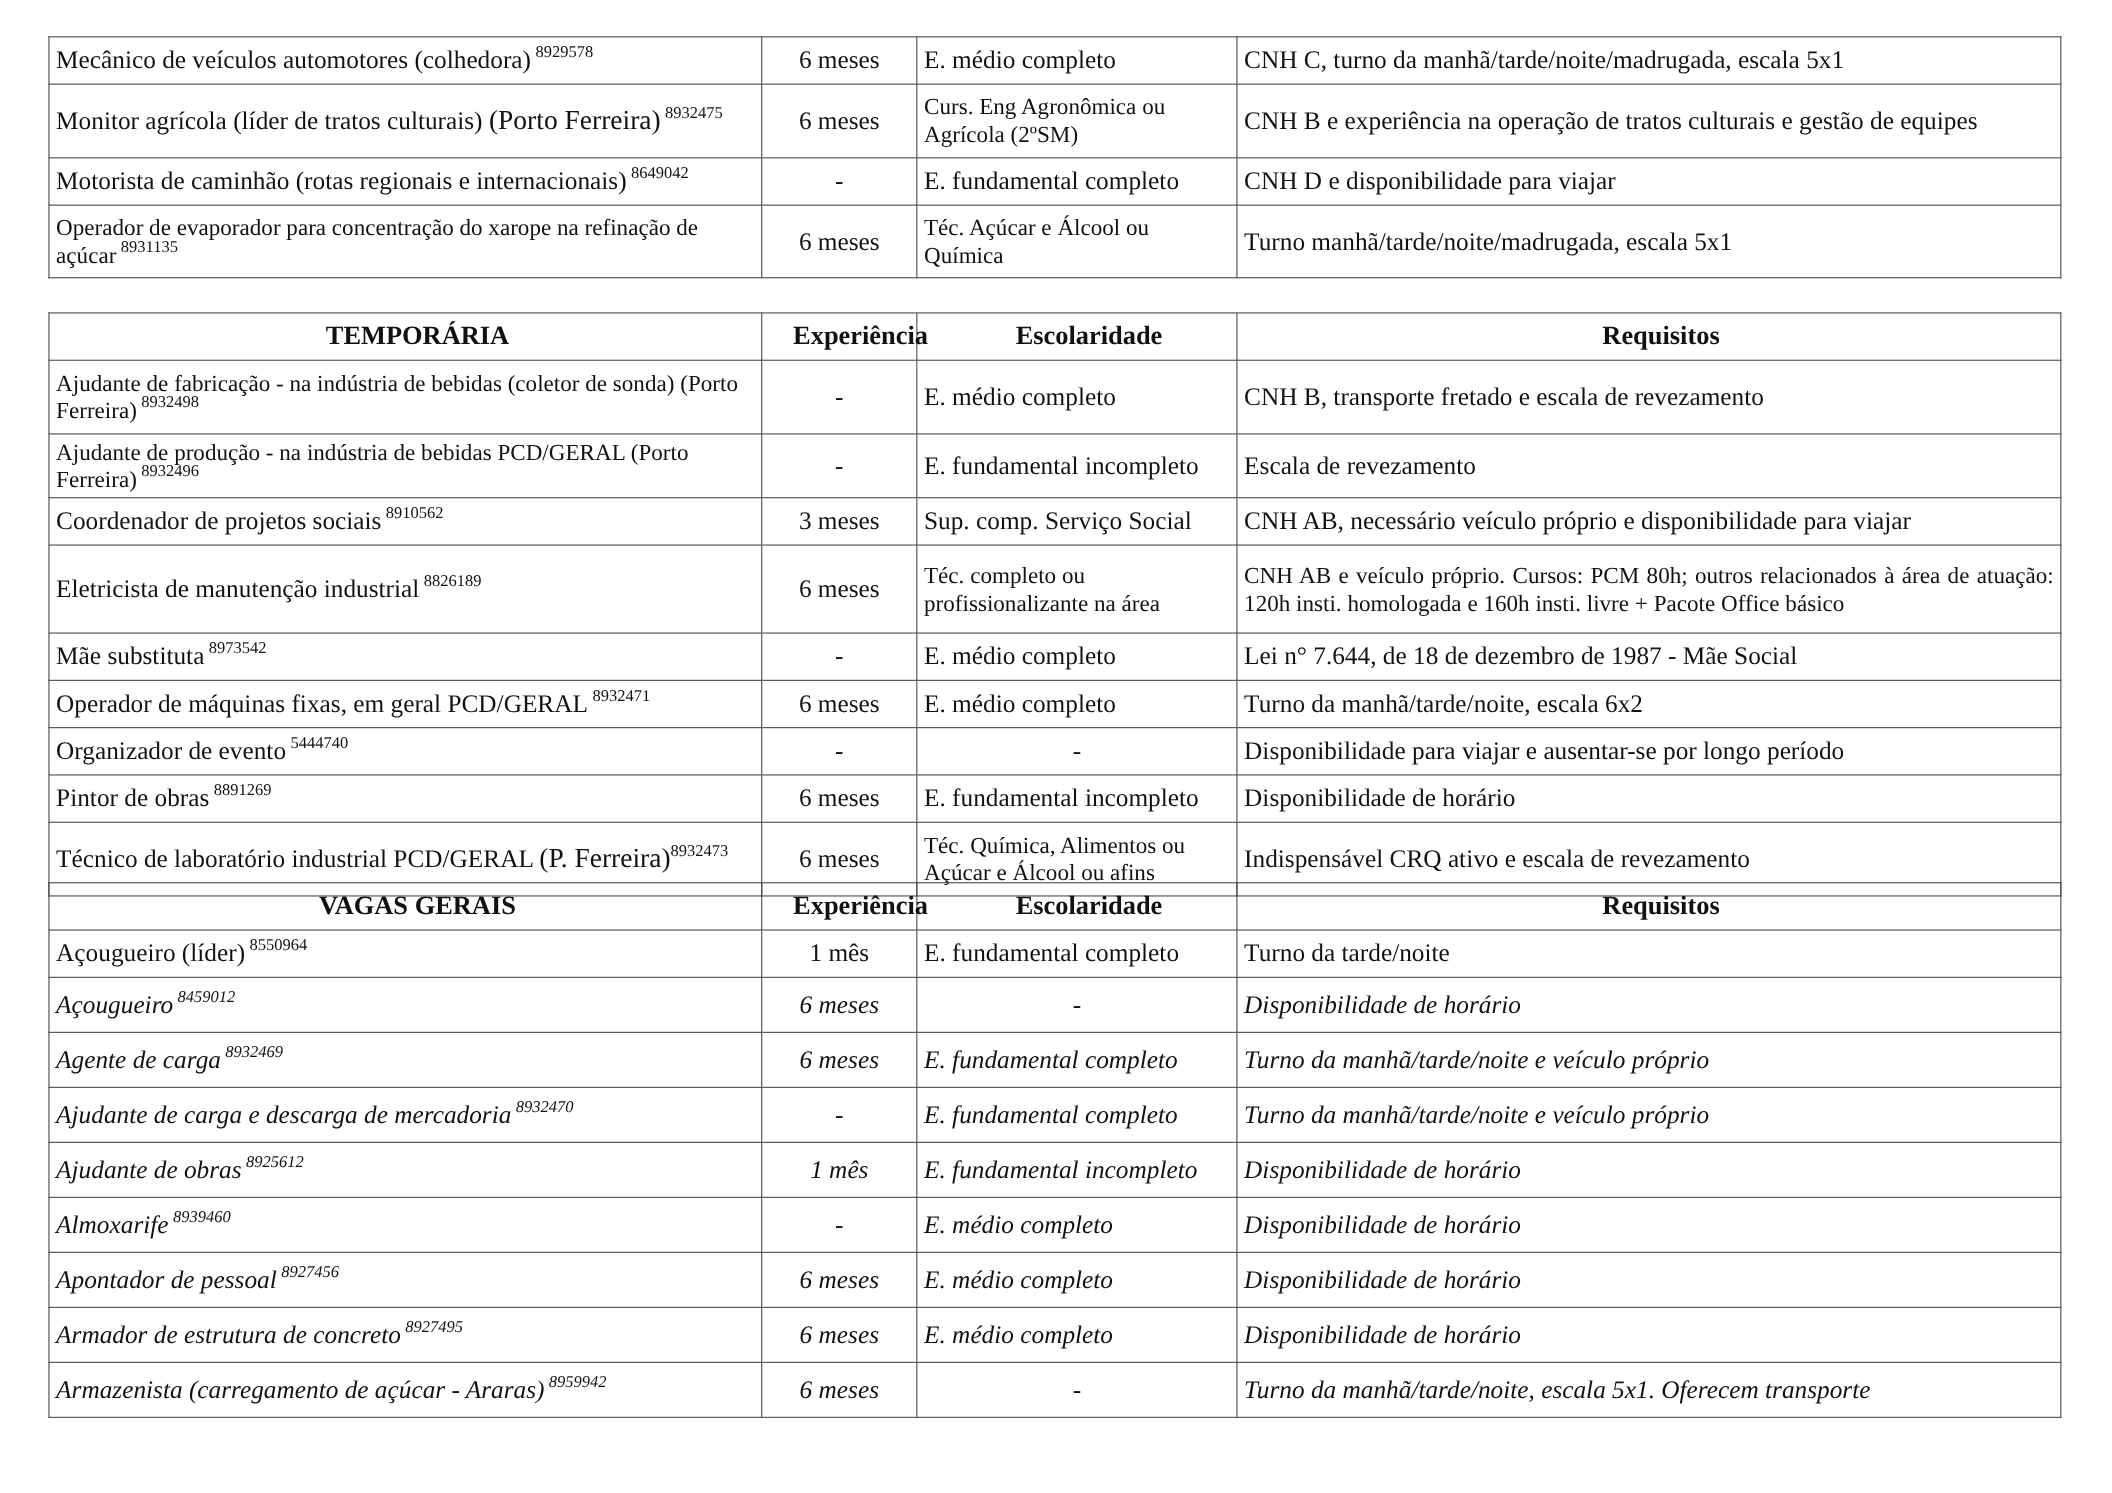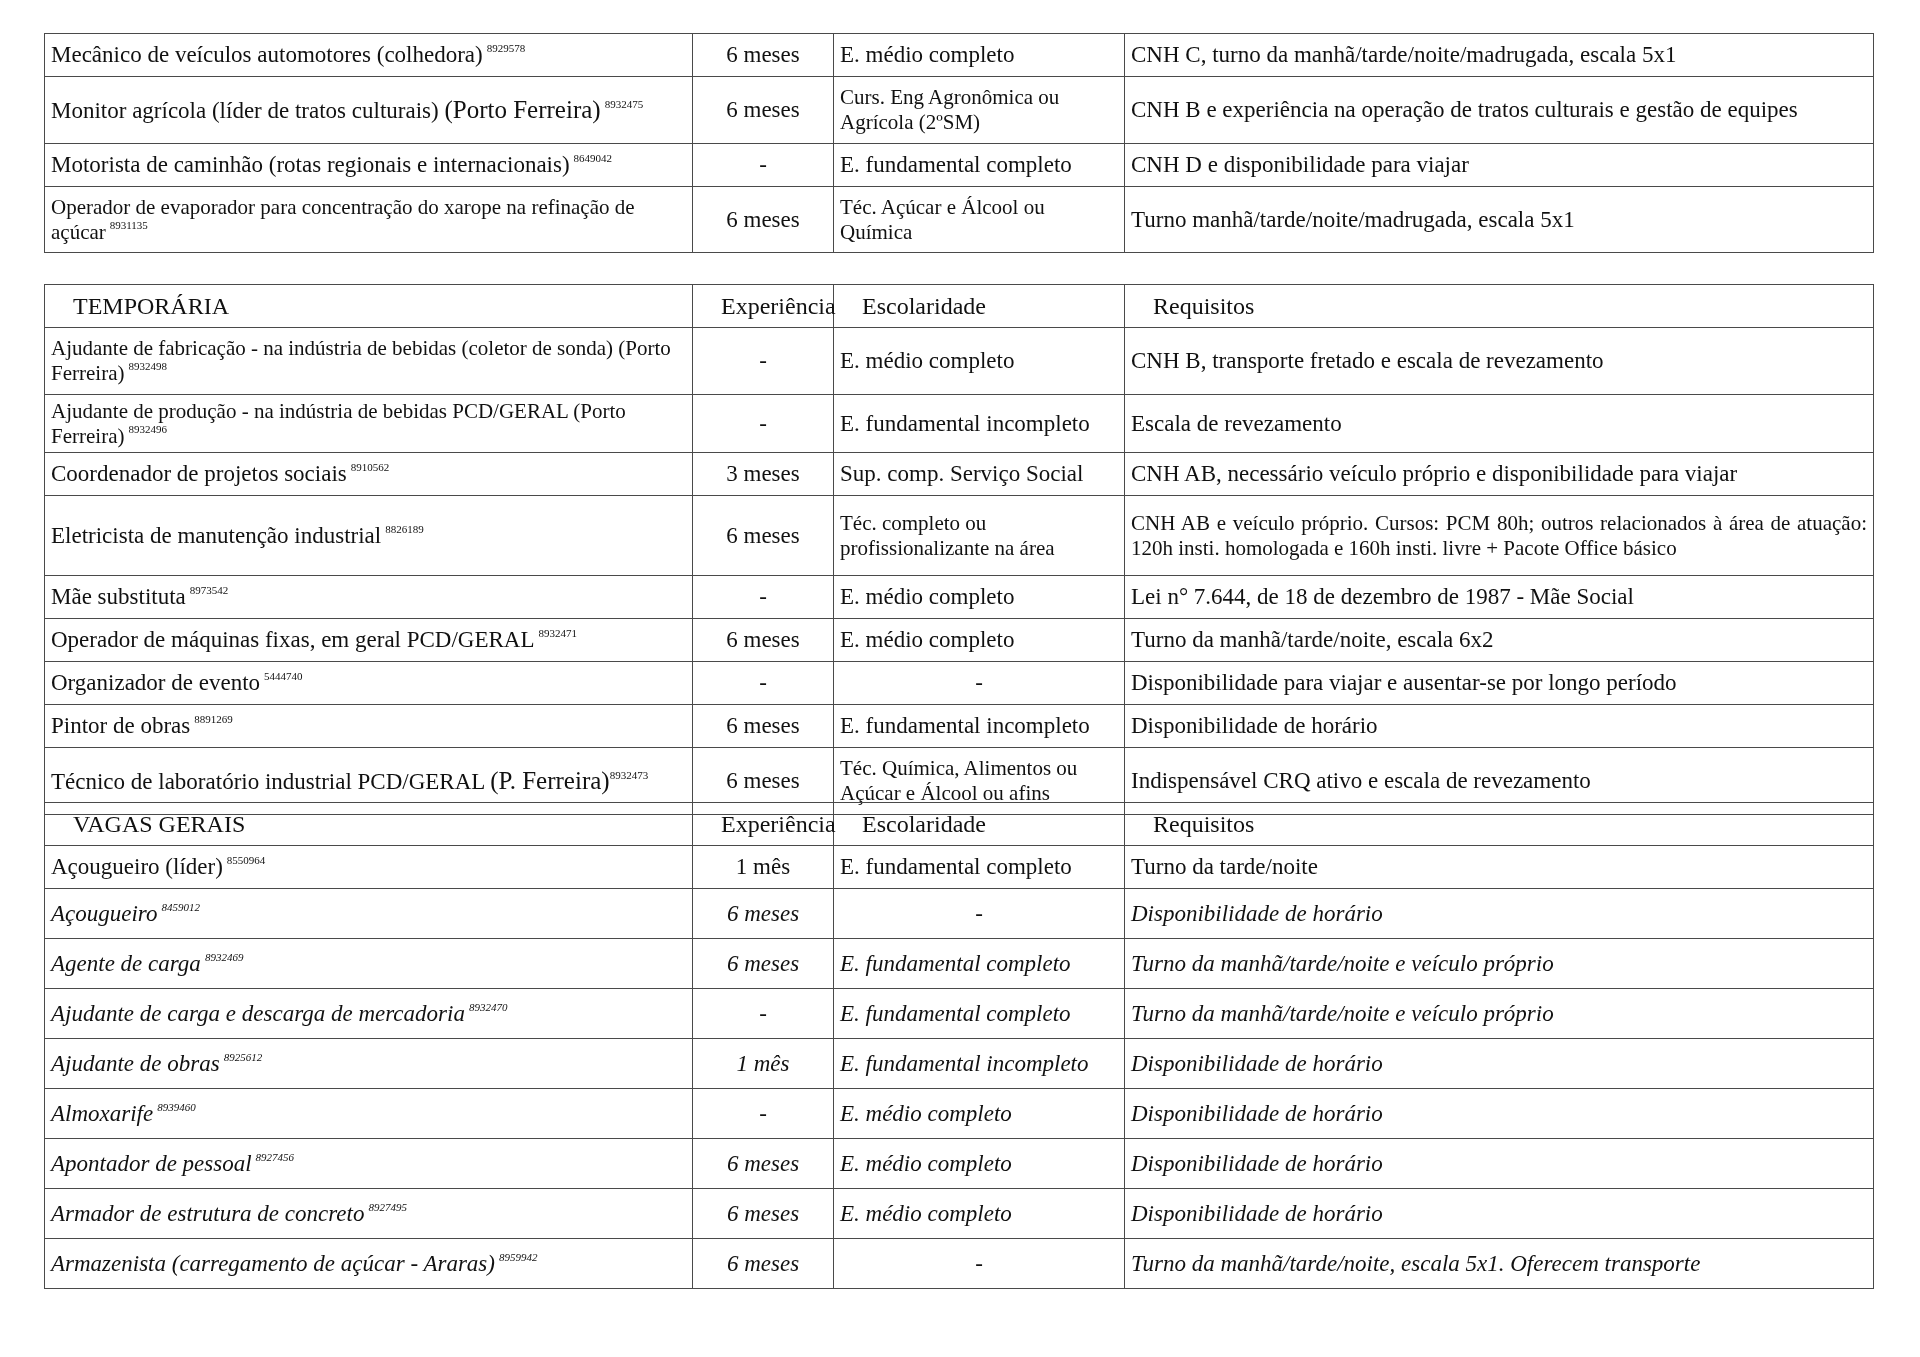--- a/index.html
+++ b/index.html
@@ -5,25 +5,25 @@
   html, body { margin: 0; padding: 0; background: #ffffff; }
   body { width: 1920px; height: 1357px; position: relative; overflow: hidden;
          font-family: "Liberation Serif", serif; color: #111; }
   table.jobs { position: absolute; left: 44px; width: 1829px; border-collapse: collapse;
                table-layout: fixed; font-size: 23px; line-height: 26px; }
   table.jobs col.c1 { width: 648px; }
   table.jobs col.c2 { width: 141px; }
   table.jobs col.c3 { width: 291px; }
   table.jobs col.c4 { width: 749px; }
   table.jobs td, table.jobs th { border: 1.6px solid #4a4a4a; padding: 0 6px; vertical-align: middle; }
-  table.jobs th { font-weight: normal; text-align: left; height: 42px; font-size: 24px; padding-left: 28px; }
+  table.jobs th { font-weight: bold; text-align: center; height: 42px; font-size: 24px; padding-left: 28px; }
   td.exp { text-align: center; }
   td.esc.center { text-align: center; }
   td.req.just { text-align: justify; text-align-last: left; }
-  sup.code { font-size: 11px; vertical-align: 10px; line-height: 0; margin-left: 4px; }
+  sup.code { font-size: 15px; vertical-align: 10px; line-height: 0; margin-left: 4px; }
   sup.code.tight { margin-left: 0; }
   .small { font-size: 25px; }
   .dense { font-size: 21px; line-height: 25px; }
   #t1 { top: 33px; }
   #t2 { top: 284px; }
   #t3 { top: 802px; }
   tr.h43 td { height: 42px; }
   tr.h49 td { height: 49px; font-style: italic; }
 </style>
 </head>

